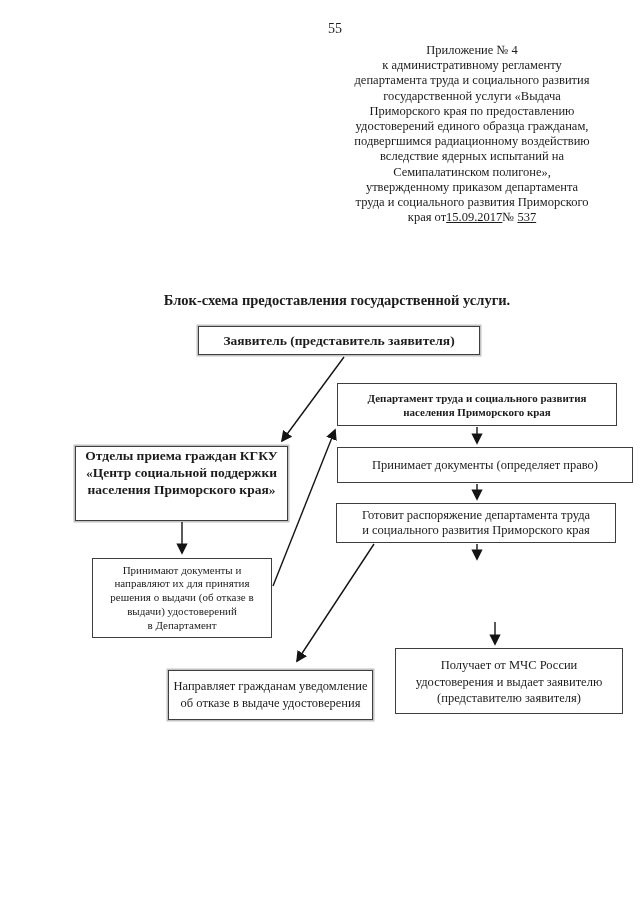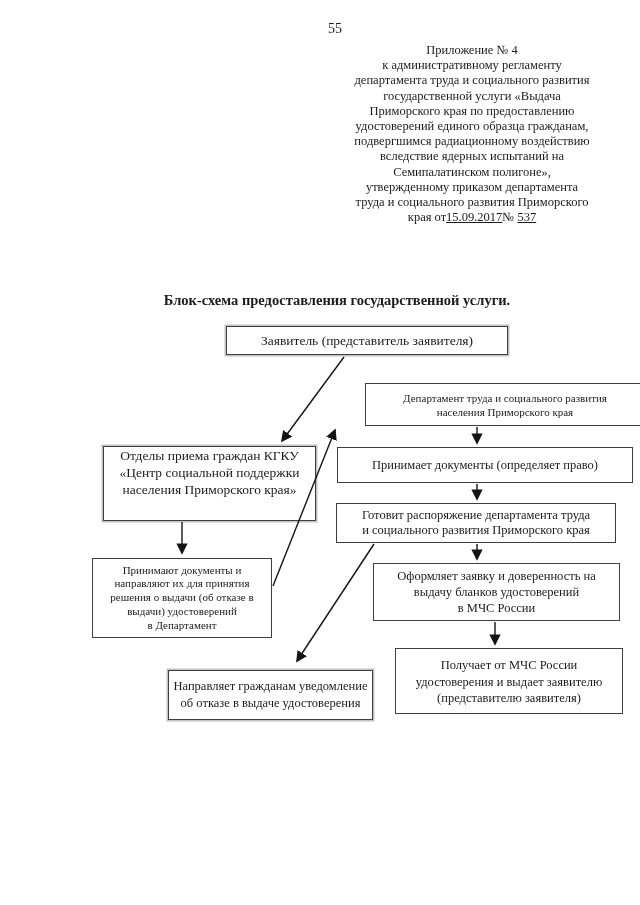--- a/index.html
+++ b/index.html
@@ -42,21 +42,21 @@
     align-items: center;
     justify-content: center;
     text-align: center;
     box-sizing: border-box;
   }
   .node.shadowed { box-shadow: 0 0 0 1.5px #c2c2c2; }
   .node-label {
     white-space: pre-line;
     width: 100%;
   }
-  .bold { font-weight: normal; margin-left: 28px; }
+  .bold { font-weight: bold; }
   
   .n-applicant   { left:198px; top:326px; width:282px; height:29px; font-size:13.5px; }
   .n-department  { left:337px; top:383px; width:280px; height:43px; font-size:11px;  line-height:14px; }
   .n-kgku        { left:75px;  top:446px; width:213px; height:75px; font-size:13.5px; line-height:17px;
                    align-items:flex-start; }
   .n-accepts     { left:337px; top:447px; width:296px; height:36px; font-size:12.5px; }
   .n-prepares    { left:336px; top:503px; width:280px; height:40px; font-size:12.5px; line-height:15.5px;justify-content:center; }
   .n-forward     { left:92px;  top:558px; width:180px; height:80px; font-size:11px;  line-height:13.8px; }
   .n-application { left:373px; top:563px; width:247px; height:58px; font-size:12.5px; line-height:16px; }
   .n-refusal     { left:168px; top:670px; width:205px; height:50px; font-size:12.5px; line-height:17px; }
@@ -117,25 +117,20 @@
   </div>
 
   <div class="node n-forward">
     <div class="node-label">Принимают документы и
 направляют их для принятия
 решения о выдачи  (об отказе в
 выдачи) удостоверений
 в Департамент</div>
   </div>
 
-  <div class="node n-application">
-    <div class="node-label">Оформляет заявку и доверенность на
-выдачу бланков удостоверений
-в МЧС России</div>
-  </div>
 
   <div class="node n-refusal shadowed">
     <div class="node-label">Направляет гражданам уведомление
 об отказе в выдаче удостоверения</div>
   </div>
 
   <div class="node n-receives">
     <div class="node-label">Получает от МЧС России
 удостоверения и выдает заявителю
 (представителю заявителя)</div>

